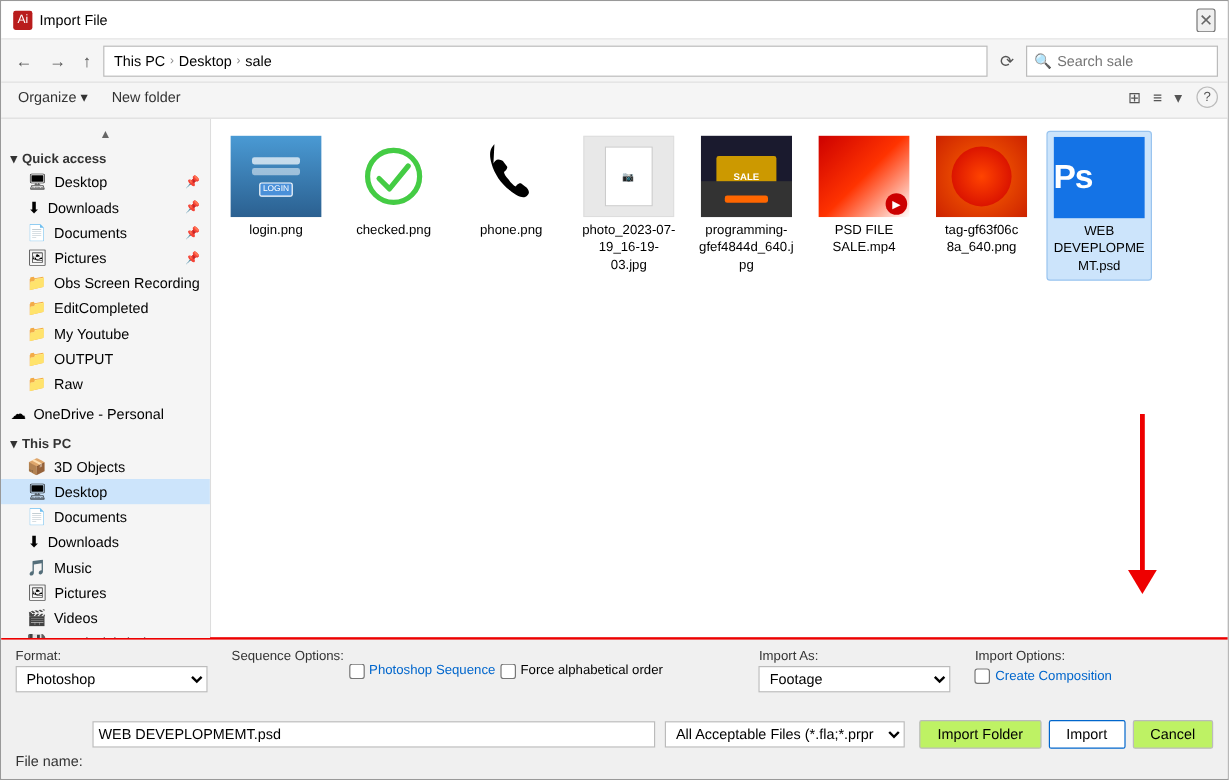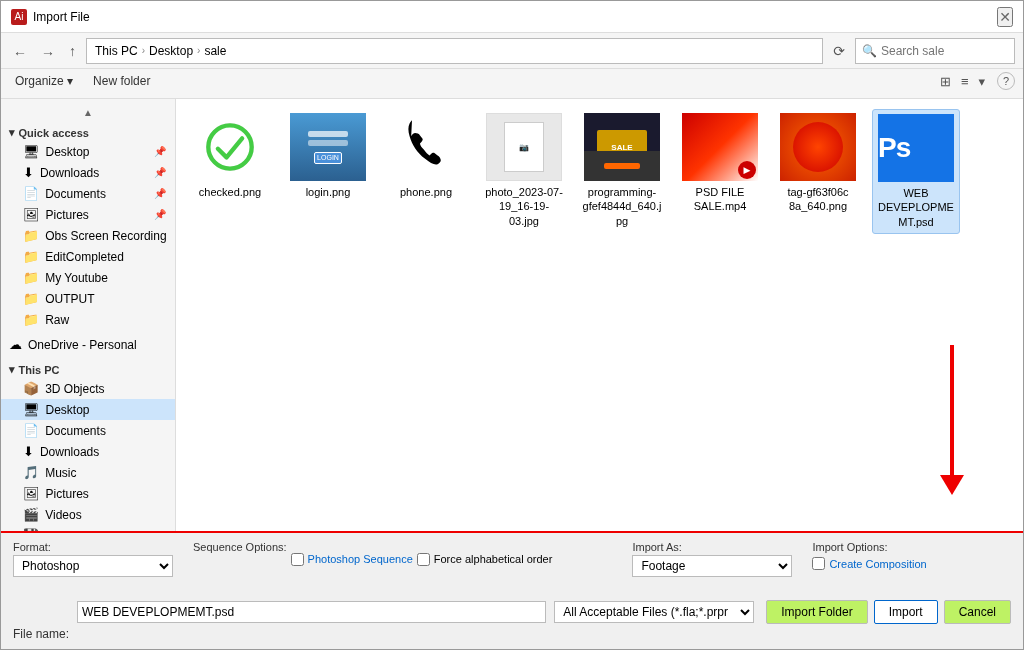--- a/index.html
+++ b/index.html
@@ -407,40 +407,40 @@
           <span>lipu-ssd (D:)</span>
         </div>
 
       </div>
 
       <div class="file-area">
 
 
         <div class="file-item">
           <div class="file-thumbnail">
-            <svg class="checkmark-svg" viewBox="0 0 60 60">
-              <circle cx="30" cy="30" r="27" fill="#fff" stroke="#e0e0e0" stroke-width="1"></circle>
-              <circle cx="30" cy="30" r="25" fill="none" stroke="#44cc44" stroke-width="5"></circle>
-              <polyline points="16,32 26,42 44,20" fill="none" stroke="#44cc44" stroke-width="5" stroke-linecap="round" stroke-linejoin="round"></polyline>
-            </svg>
-          </div>
-          <span class="file-name">checked.png</span>
-        </div>
-
-        <div class="file-item">
-          <div class="file-thumbnail">
             <div style="width:76px;height:68px;background:linear-gradient(180deg,#4a9ad4,#2b6090);display:flex;flex-direction:column;align-items:center;justify-content:center;gap:3px;">
               <div style="width:40px;height:6px;background:#fff;border-radius:2px;opacity:0.7"></div>
               <div style="width:40px;height:6px;background:#fff;border-radius:2px;opacity:0.5"></div>
               <div style="width:28px;height:12px;background:#4a90d9;border:1px solid #fff;border-radius:2px;margin-top:3px;display:flex;align-items:center;justify-content:center;">
                 <span style="color:#fff;font-size:7px;">LOGIN</span>
               </div>
             </div>
           </div>
           <span class="file-name">login.png</span>
+        </div>
+
+        <div class="file-item">
+          <div class="file-thumbnail">
+            <svg class="checkmark-svg" viewBox="0 0 60 60">
+              <circle cx="30" cy="30" r="27" fill="#fff" stroke="#e0e0e0" stroke-width="1"></circle>
+              <circle cx="30" cy="30" r="25" fill="none" stroke="#44cc44" stroke-width="5"></circle>
+              <polyline points="16,32 26,42 44,20" fill="none" stroke="#44cc44" stroke-width="5" stroke-linecap="round" stroke-linejoin="round"></polyline>
+            </svg>
+          </div>
+          <span class="file-name">checked.png</span>
         </div>
 
         <div class="file-item">
           <div class="file-thumbnail">
             <svg width="44" height="60" viewBox="0 0 44 60">
               <path d="M8 2 C8 2 6 4 5 6 C3 10 3 15 5 22 C8 33 15 43 24 50 C31 56 36 58 40 57 C42 56 44 54 44 52 C44 50 42 47 40 46 L36 43 C35 42 33 43 32 44 L30 46 C28 45 25 42 23 39 C20 36 18 33 18 31 L20 29 C21 28 22 26 21 25 L18 21 C17 19 14 18 12 18 C10 18 8 20 7 22 Z" fill="#000" transform="scale(0.8) translate(2,2)"></path>
             </svg>
           </div>
           <span class="file-name">phone.png</span>
         </div>

